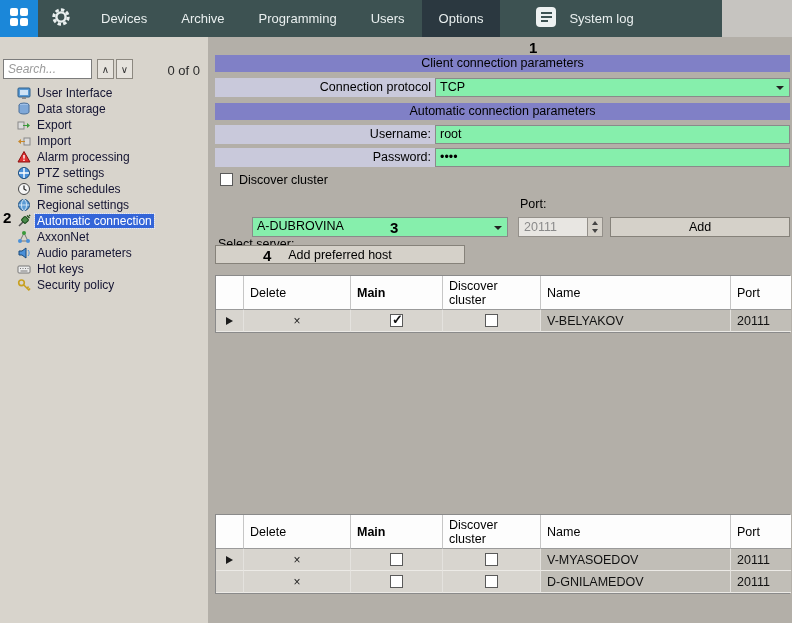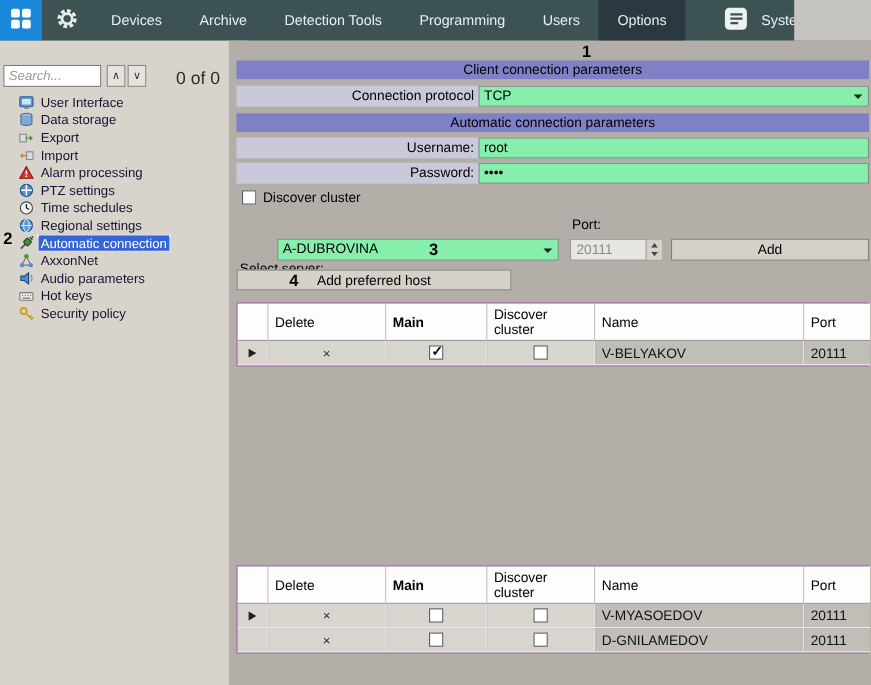--- a/index.html
+++ b/index.html
@@ -18,21 +18,21 @@
   .syslog-label { color:#e9efef; font-size:13px; white-space:nowrap; }
   .topbar-end { position:absolute; right:0; top:0; width:70px; height:37px; background:#c6c4c0; }
   
   .sidebar { position:absolute; left:0; top:37px; width:225px; height:586px; background:#d8d4cc; border-right:1px solid #97938b; }
   .search-row { position:absolute; left:0; top:22px; width:207px; height:20px; }
   .search-input { position:absolute; left:3px; top:0; width:89px; height:20px; border:1px solid #7c7c7c; background:#fff; font-size:12px; padding:0 4px; font-family:"Liberation Sans", sans-serif; }
   .search-input::placeholder { color:#9a9a9a; font-style:italic; }
   .nav-btn { position:absolute; top:0; width:17px; height:20px; background:#e6e3dd; border:1px solid #8c8880; font-size:10px; color:#333;
              display:flex; align-items:center; justify-content:center; cursor:default; }
   .nav-up { left:97px; } .nav-down { left:116px; }
-  .search-count { position:absolute; right:7px; top:4px; font-size:16px; color:#2b2b2b; }
+  .search-count { position:absolute; right:7px; top:4px; font-size:13px; color:#2b2b2b; }
   .tree { position:absolute; left:0; top:48px; width:207px; }
   .tree-item { height:16px; display:flex; align-items:center; padding-left:17px; gap:4px; font-size:12px; color:#141432; white-space:nowrap; cursor:default; }
   .tree-item .ticon { width:14px; height:14px; flex:0 0 auto; display:flex; align-items:center; justify-content:center; }
   .tree-item .tlabel { padding:0 2px; line-height:14px; }
   .tree-item.selected .tlabel { background:#3465d8; color:#fff; outline:1px dotted #dfe7ff; }
   
   .main { position:absolute; left:208px; top:37px; width:584px; height:606px; background:#b3afa8;padding-left:28px; }
   .pbar { position:absolute; left:7px; width:575px; height:17px; background:#8080c6; color:#000;
           text-align:center; font-size:12.5px; line-height:17px; }
   .form-row { position:absolute; left:7px; width:575px; height:19px; background:#c9c9db; }
@@ -93,21 +93,20 @@
     <div class="gear-wrap">
       <span>
         <svg width="22" height="22">
             <circle cx="11" cy="11" r="7.2" fill="none" stroke="#e9efef" stroke-width="3" stroke-dasharray="3.4 2.2"></circle>
             <circle cx="11" cy="11" r="4.6" fill="none" stroke="#e9efef" stroke-width="2.4"></circle>
           </svg>
       </span>
     </div>
     <div class="menu-item">Devices</div>
     <div class="menu-item">Archive</div>
-    <div class="menu-item">Detection Tools</div>
     <div class="menu-item">Programming</div>
     <div class="menu-item">Users</div>
     <div class="menu-item active">Options</div>
     <div class="syslog-group">
       <span>
         <svg width="24" height="24">
             <rect x="2" y="2" width="20" height="20" rx="4" fill="#edf1f1"></rect>
             <path d="M7 8h11M7 12h11M7 16h7" stroke="#3d5252" stroke-width="2"></path>
           </svg>
       </span>

